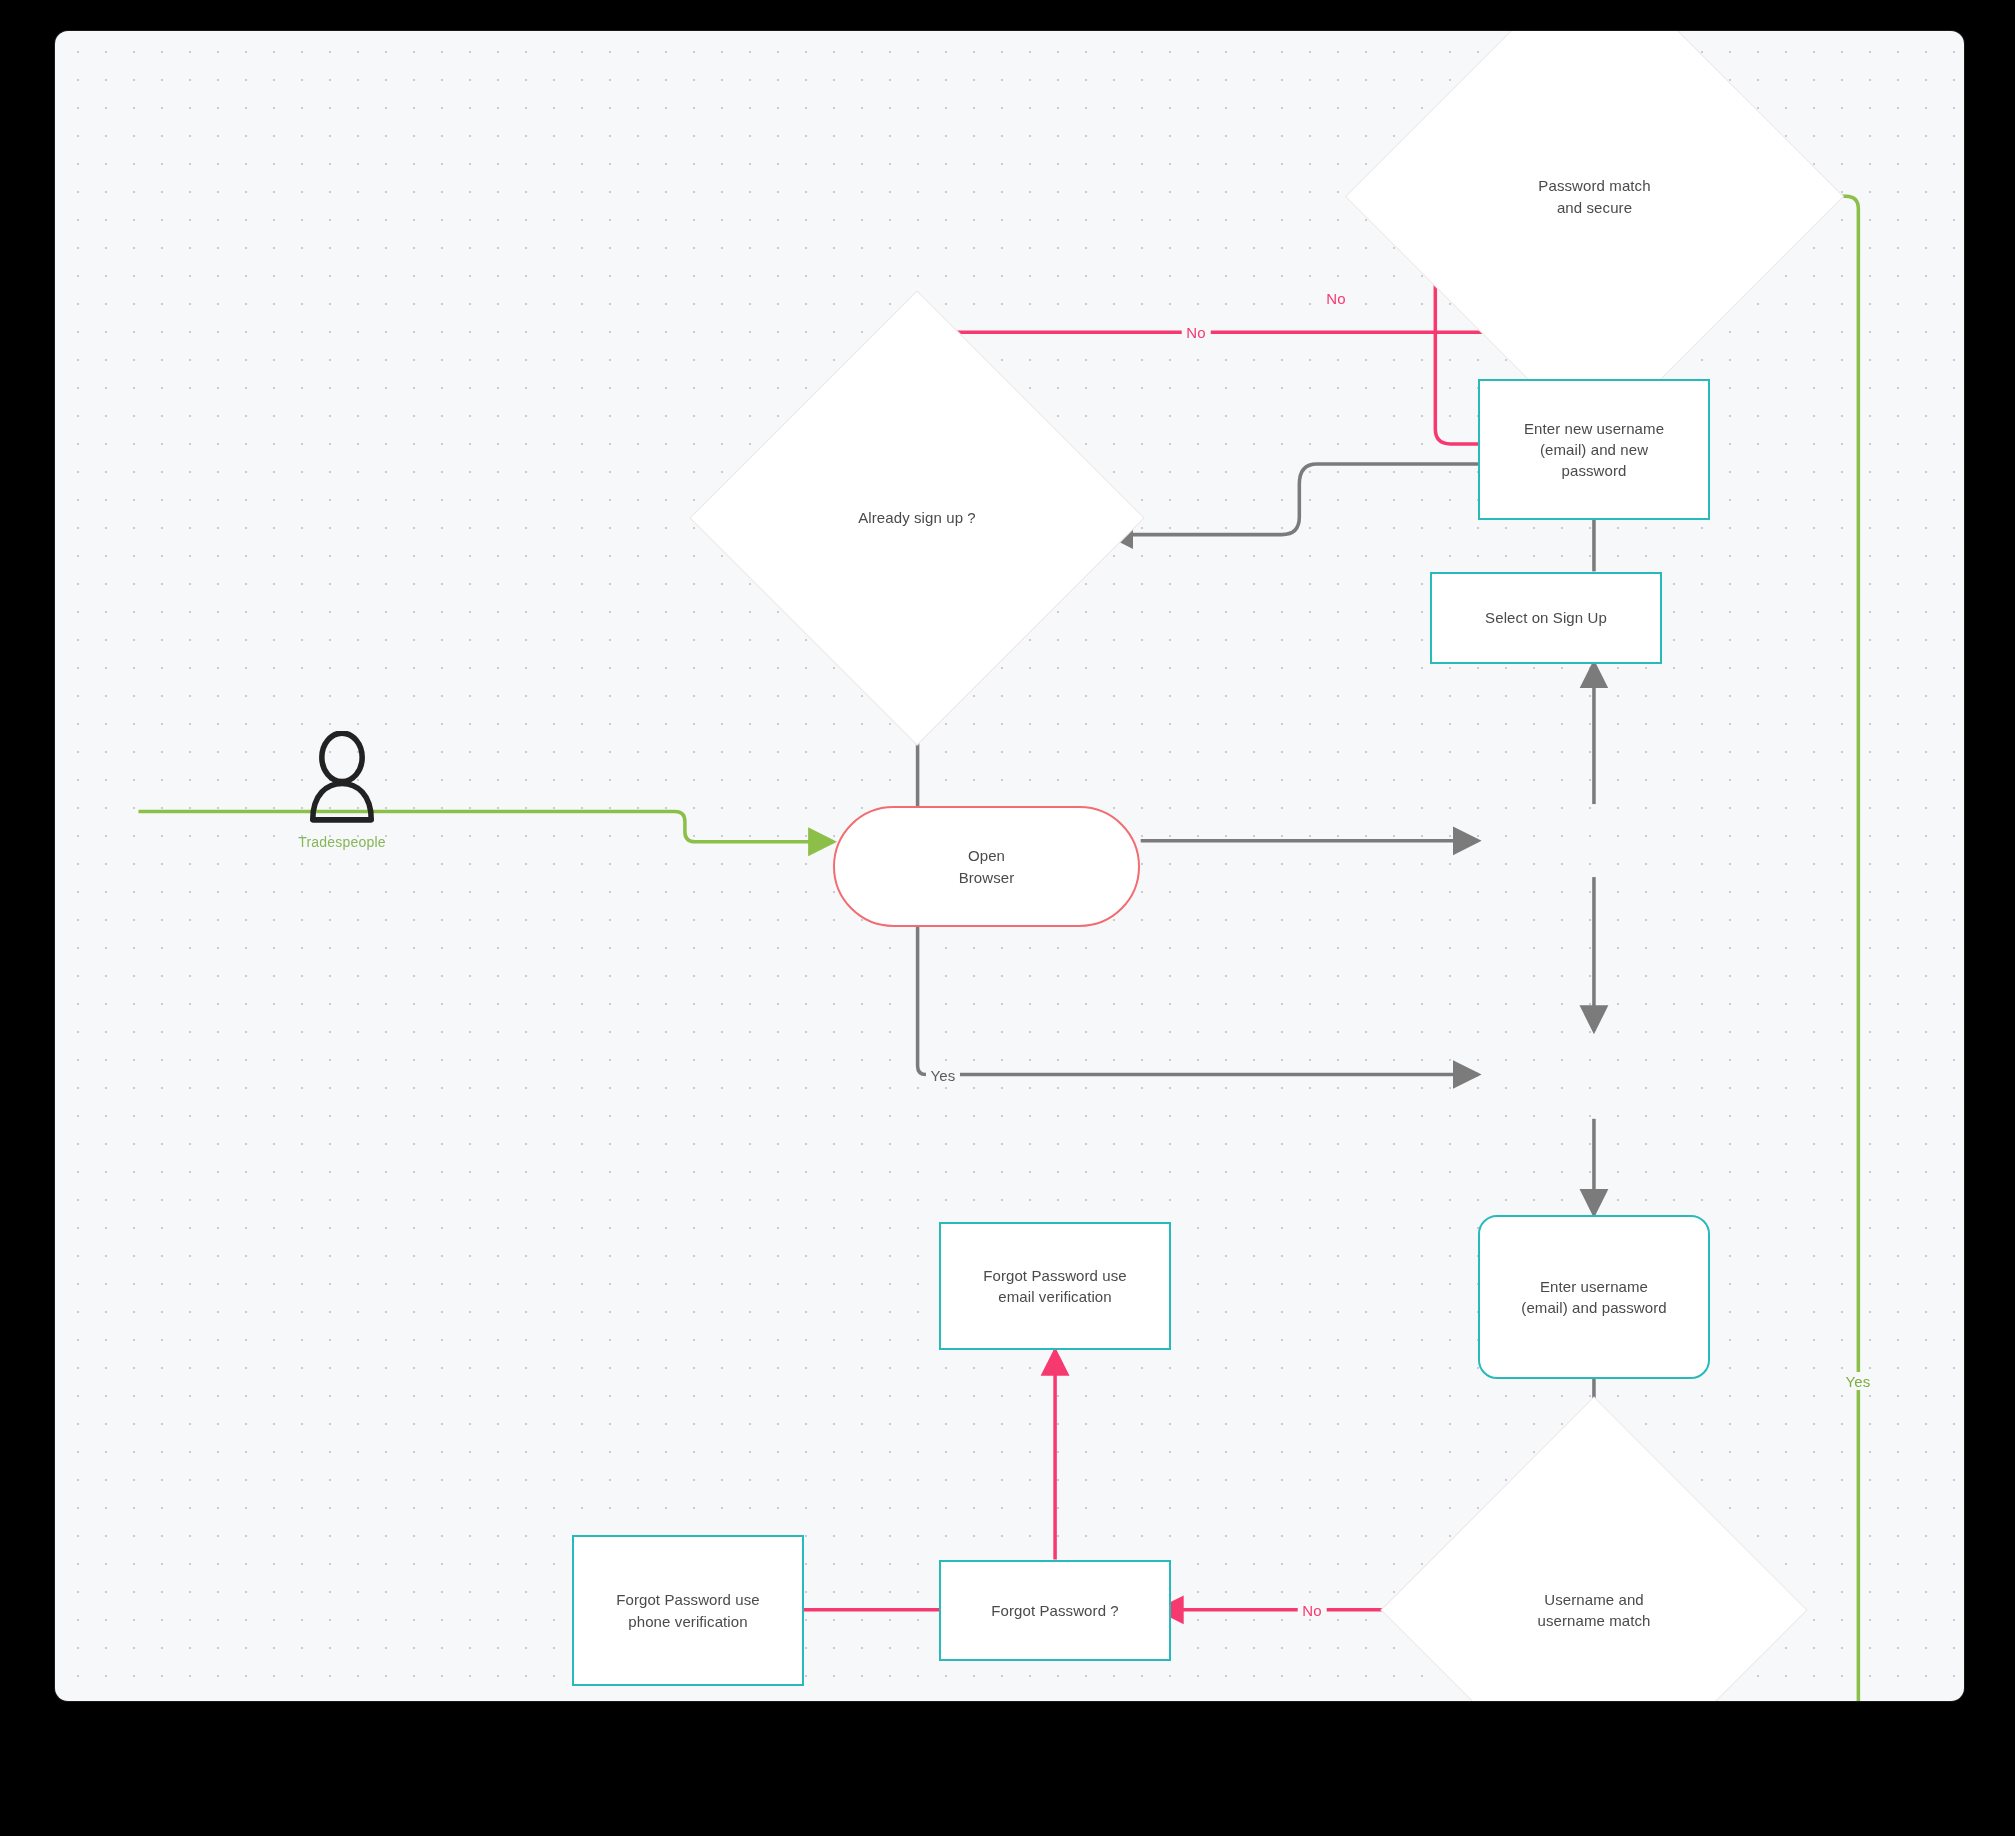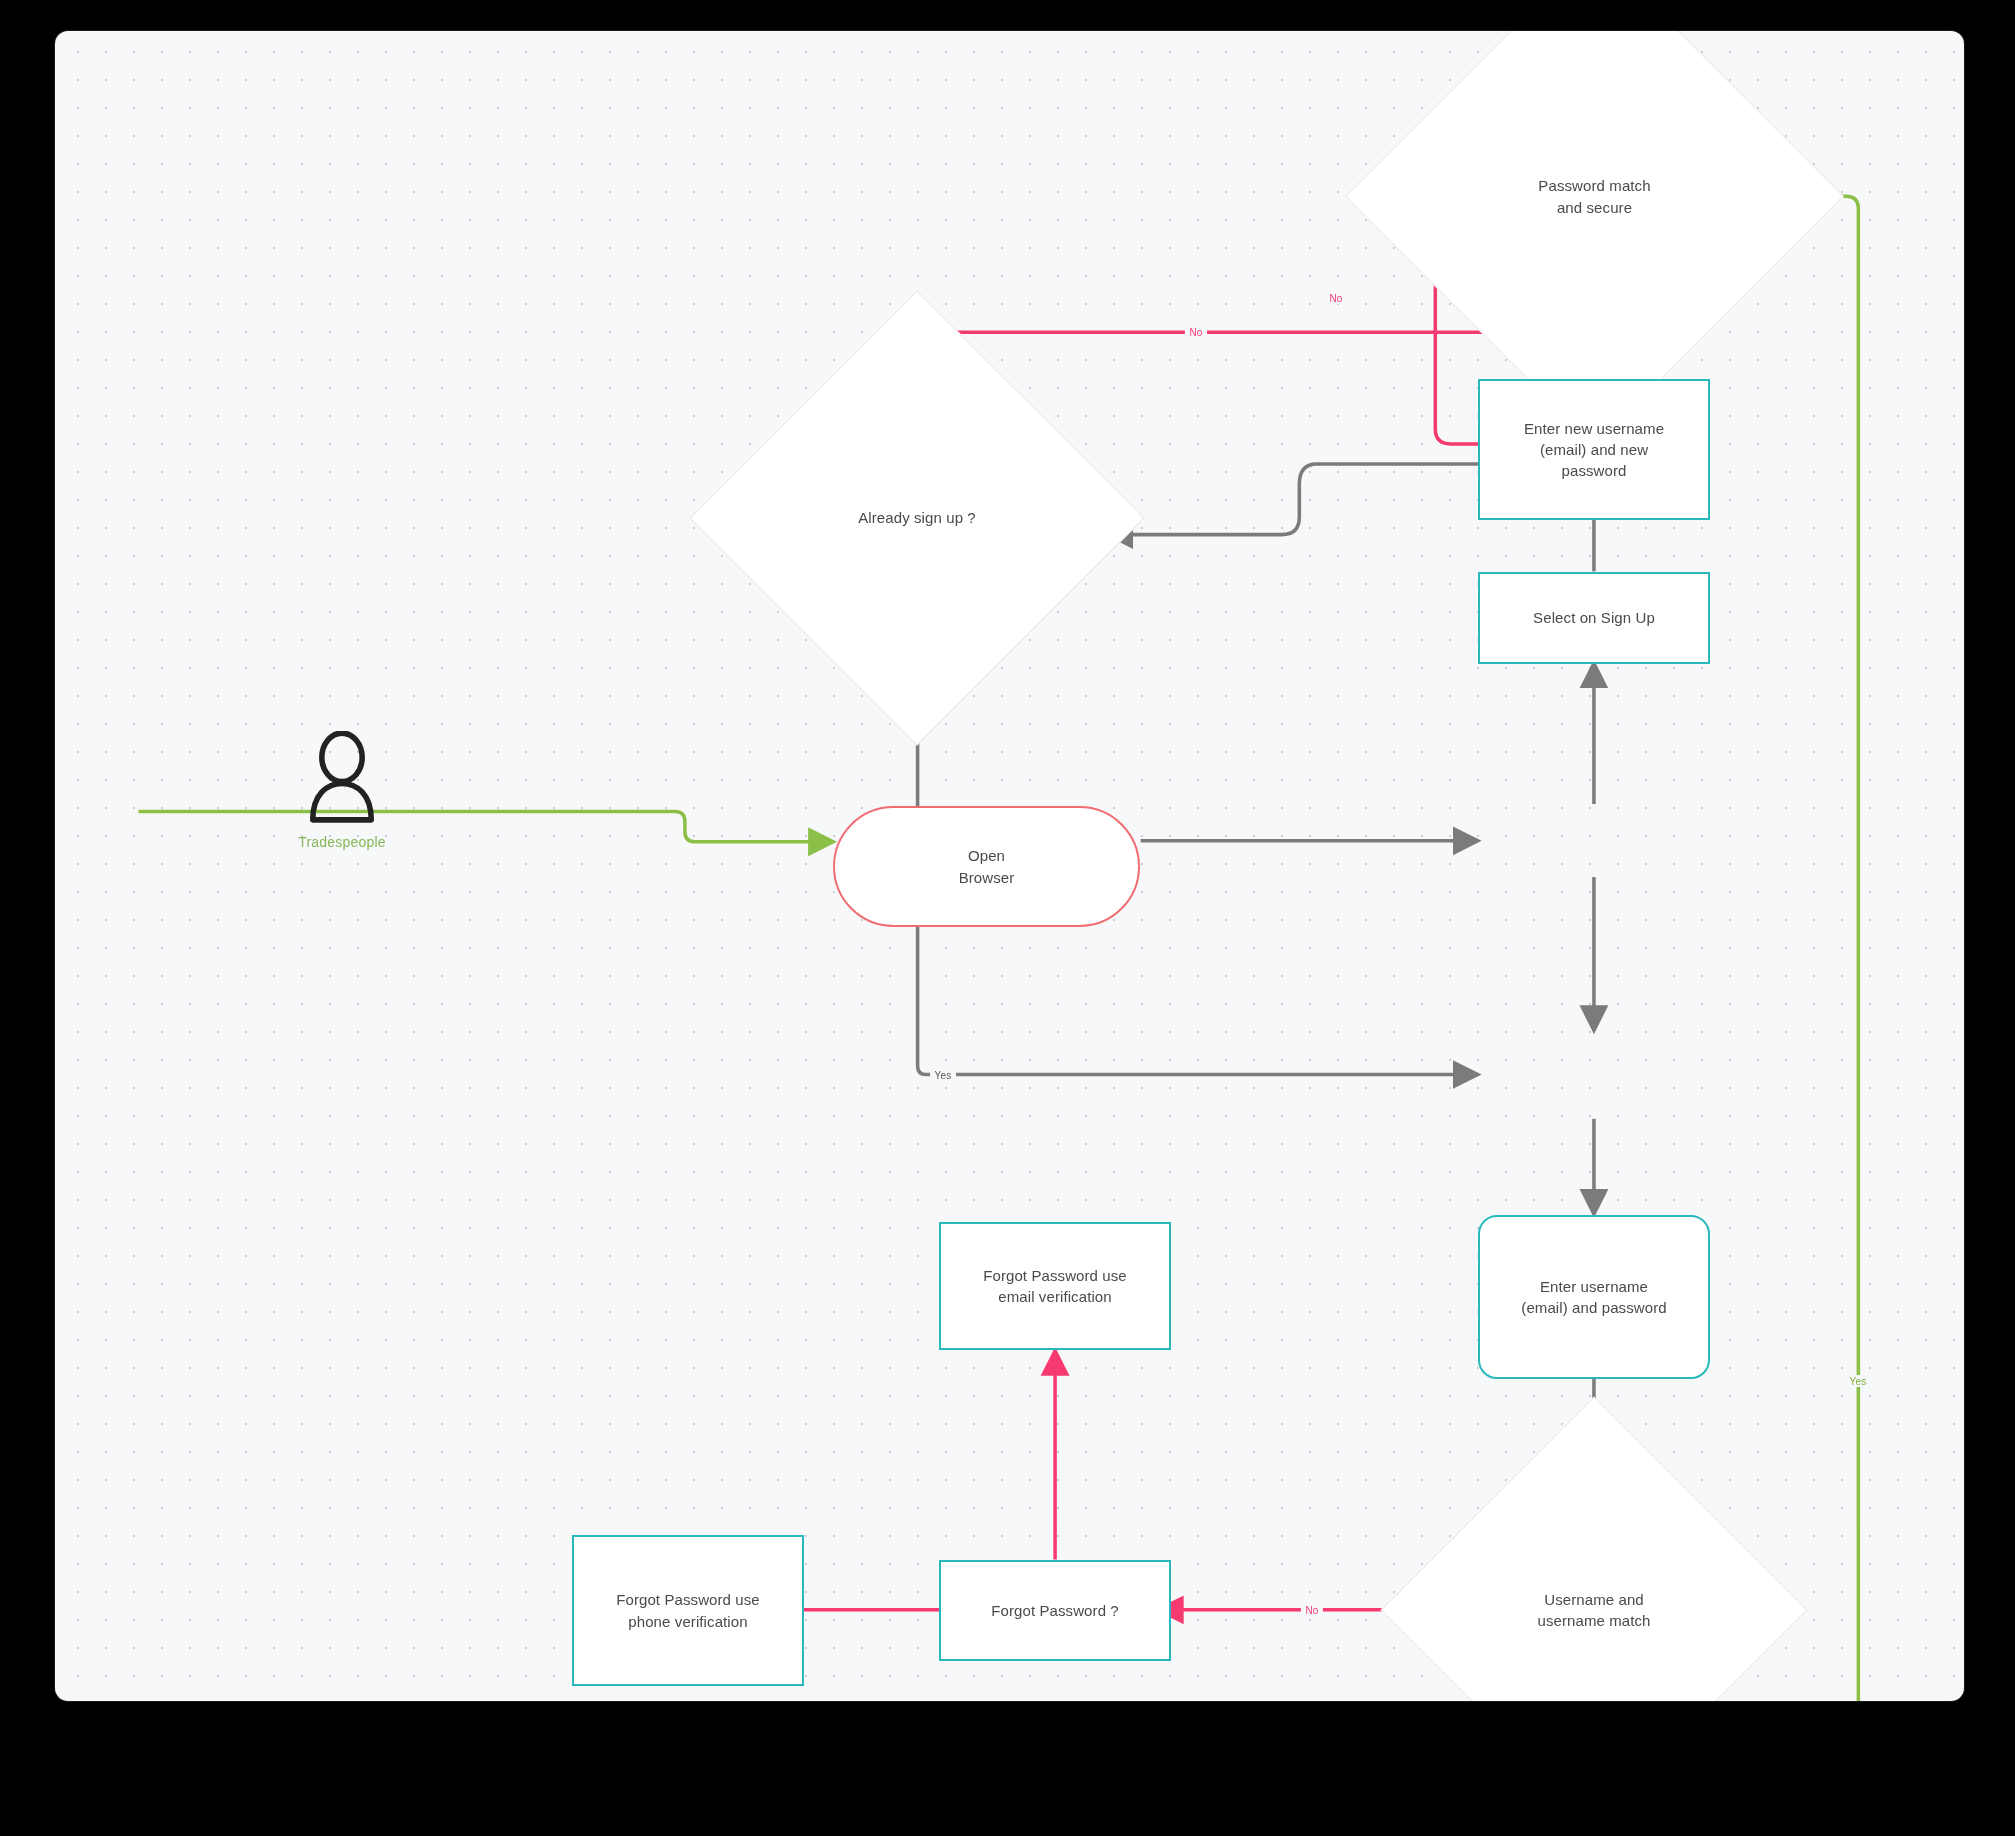--- a/index.html
+++ b/index.html
@@ -66,21 +66,21 @@
     text-align:center;
     color:#87b758;
     font-size:14px;
     margin-top:7px;
     letter-spacing:0.2px;
   }
 
   
   .elabel{
     position:absolute;
-    font-size:10px;
+    font-size:15px;
     letter-spacing:0.2px;
     background:#f7f8fa;
     padding:0.5px 4.5px;
     white-space:nowrap;
     transform:translate(-50%,-50%);
   }
   .el-no{color:#f6396f;}
   .el-yes-green{color:#7fad3b;}
   .el-yes-gray{color:#5b5b5b;}
 </style>
@@ -159,21 +159,21 @@
       <div class="diamond"></div>
       <div class="lbl">Already sign up ?</div>
     </div>
 
     <div class="node proc" style="left:1423px;top:348px;width:232px;height:141px;">
       <div class="lbl">Enter new username
 (email)  and new
 password</div>
     </div>
 
-    <div class="node proc" style="left:1423px;top:541px;width:232px;height:92px;">
+    <div class="node proc" style="left:1375px;top:541px;width:232px;height:92px;">
       <div class="lbl">Select on Sign Up</div>
     </div>
 
     <div class="node term" style="left:778px;top:751px;width:307px;height:121px;">
       <div class="lbl">Open
 Browser</div>
     </div>
 
 
 

